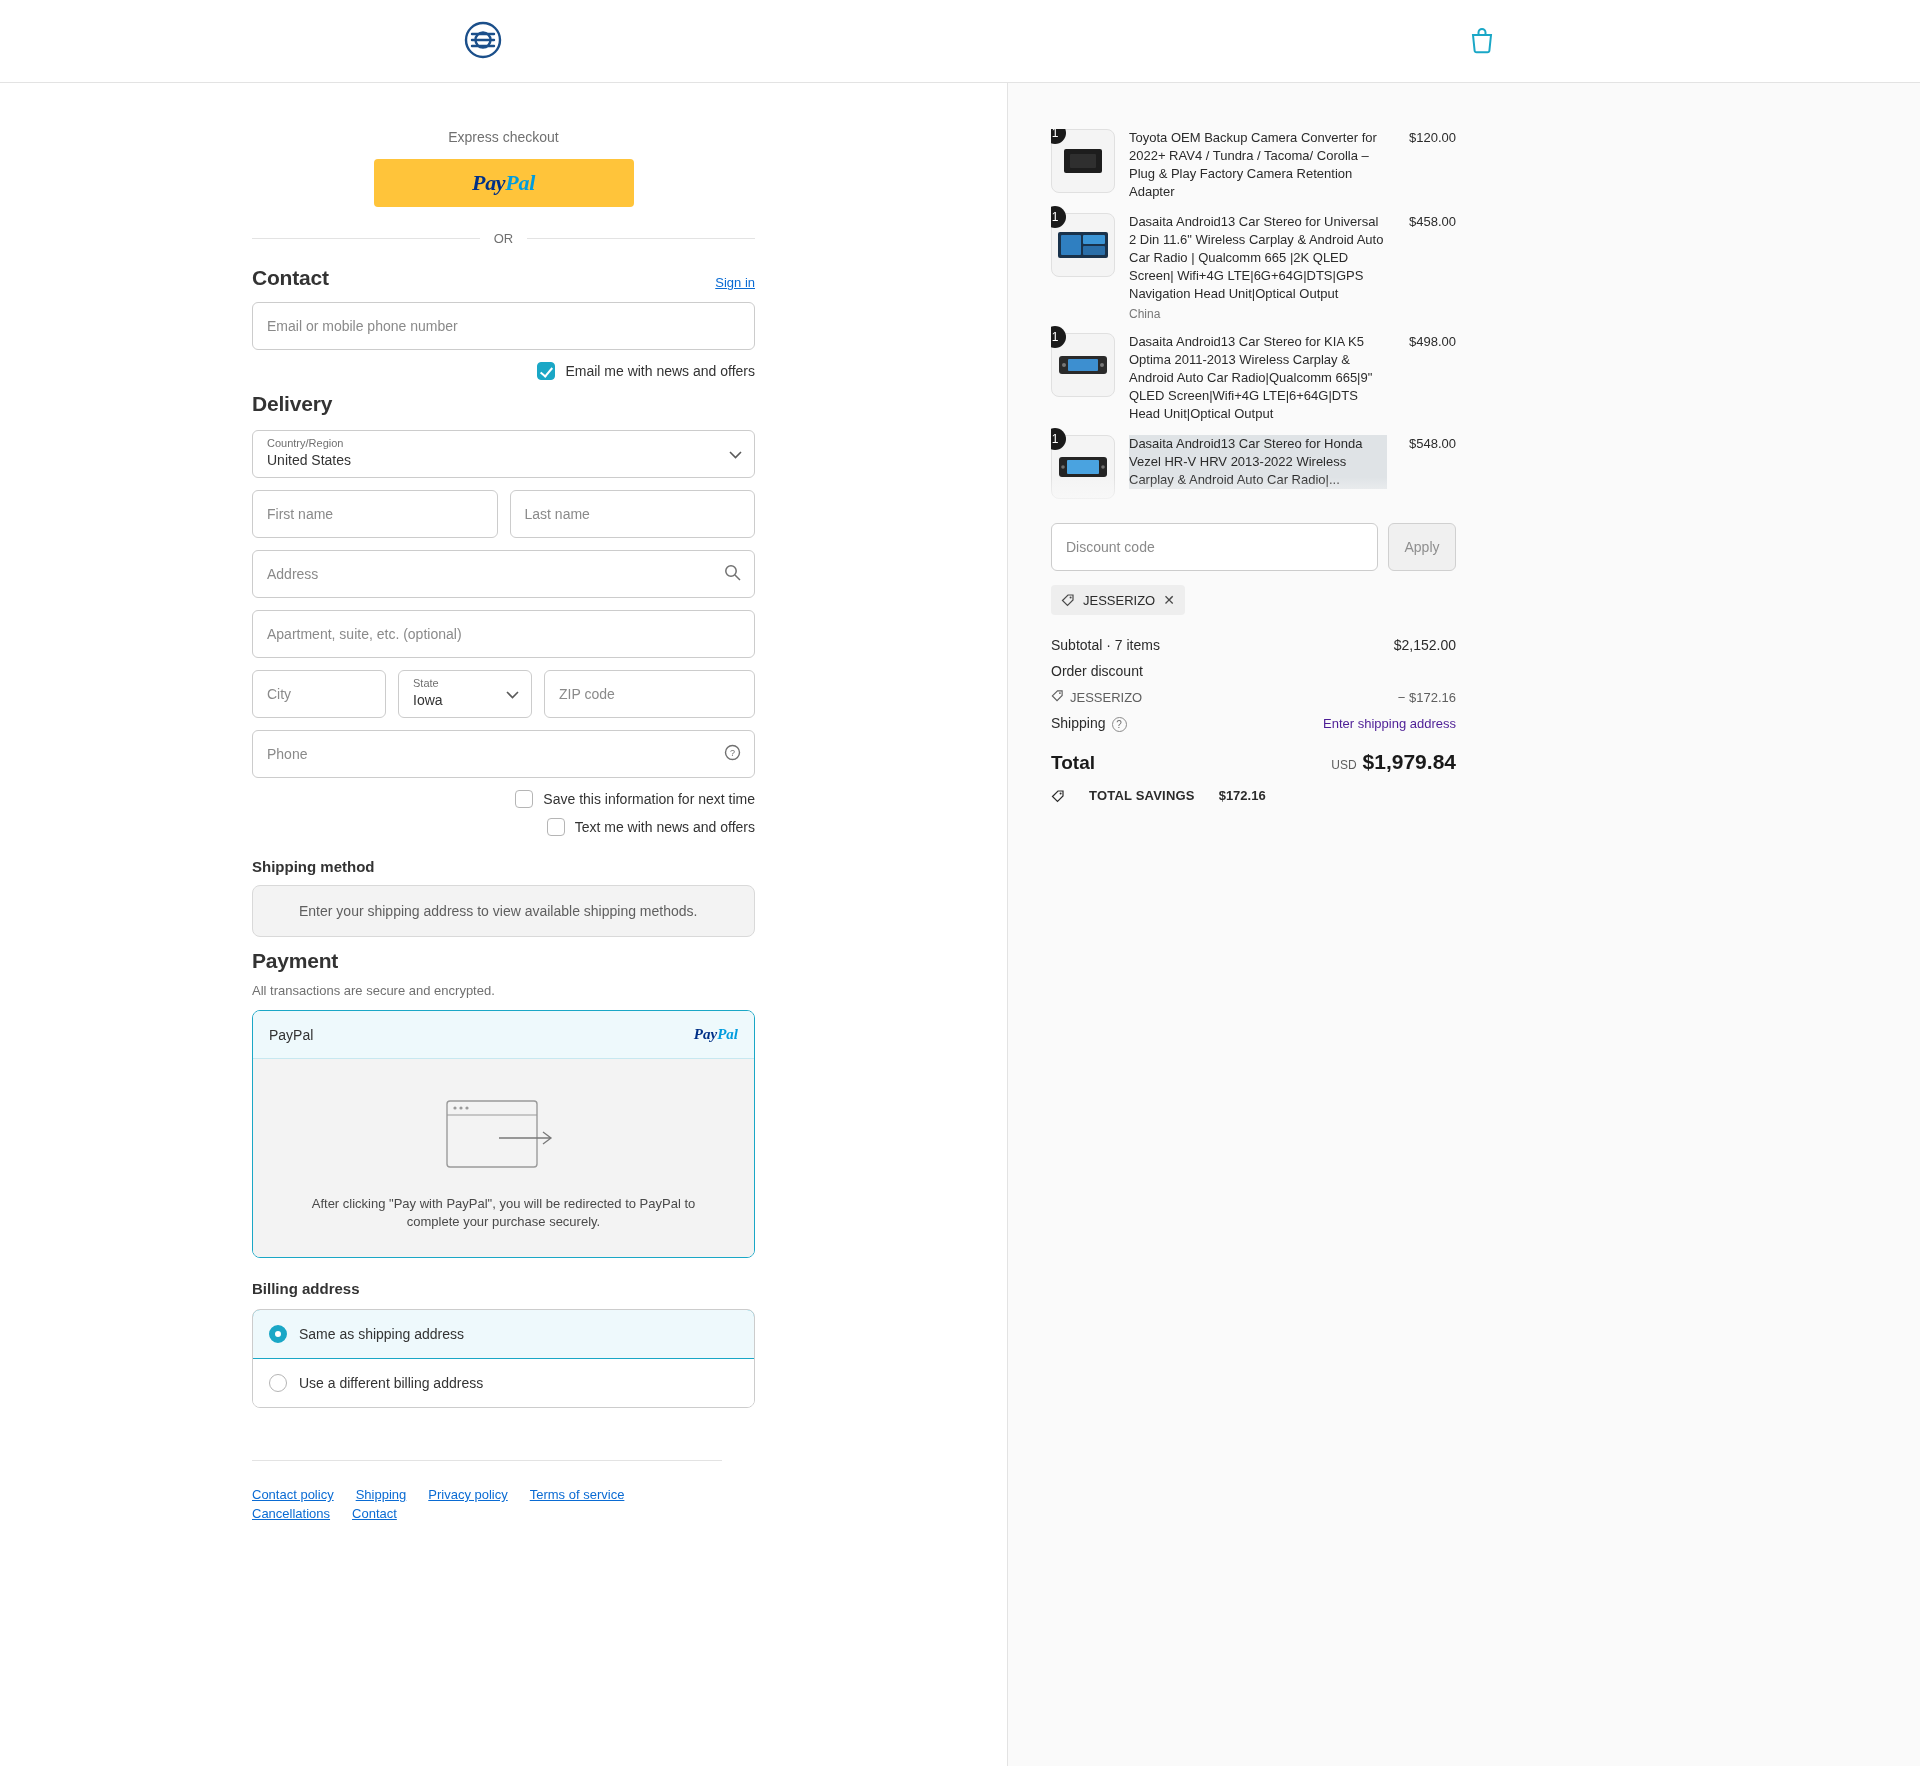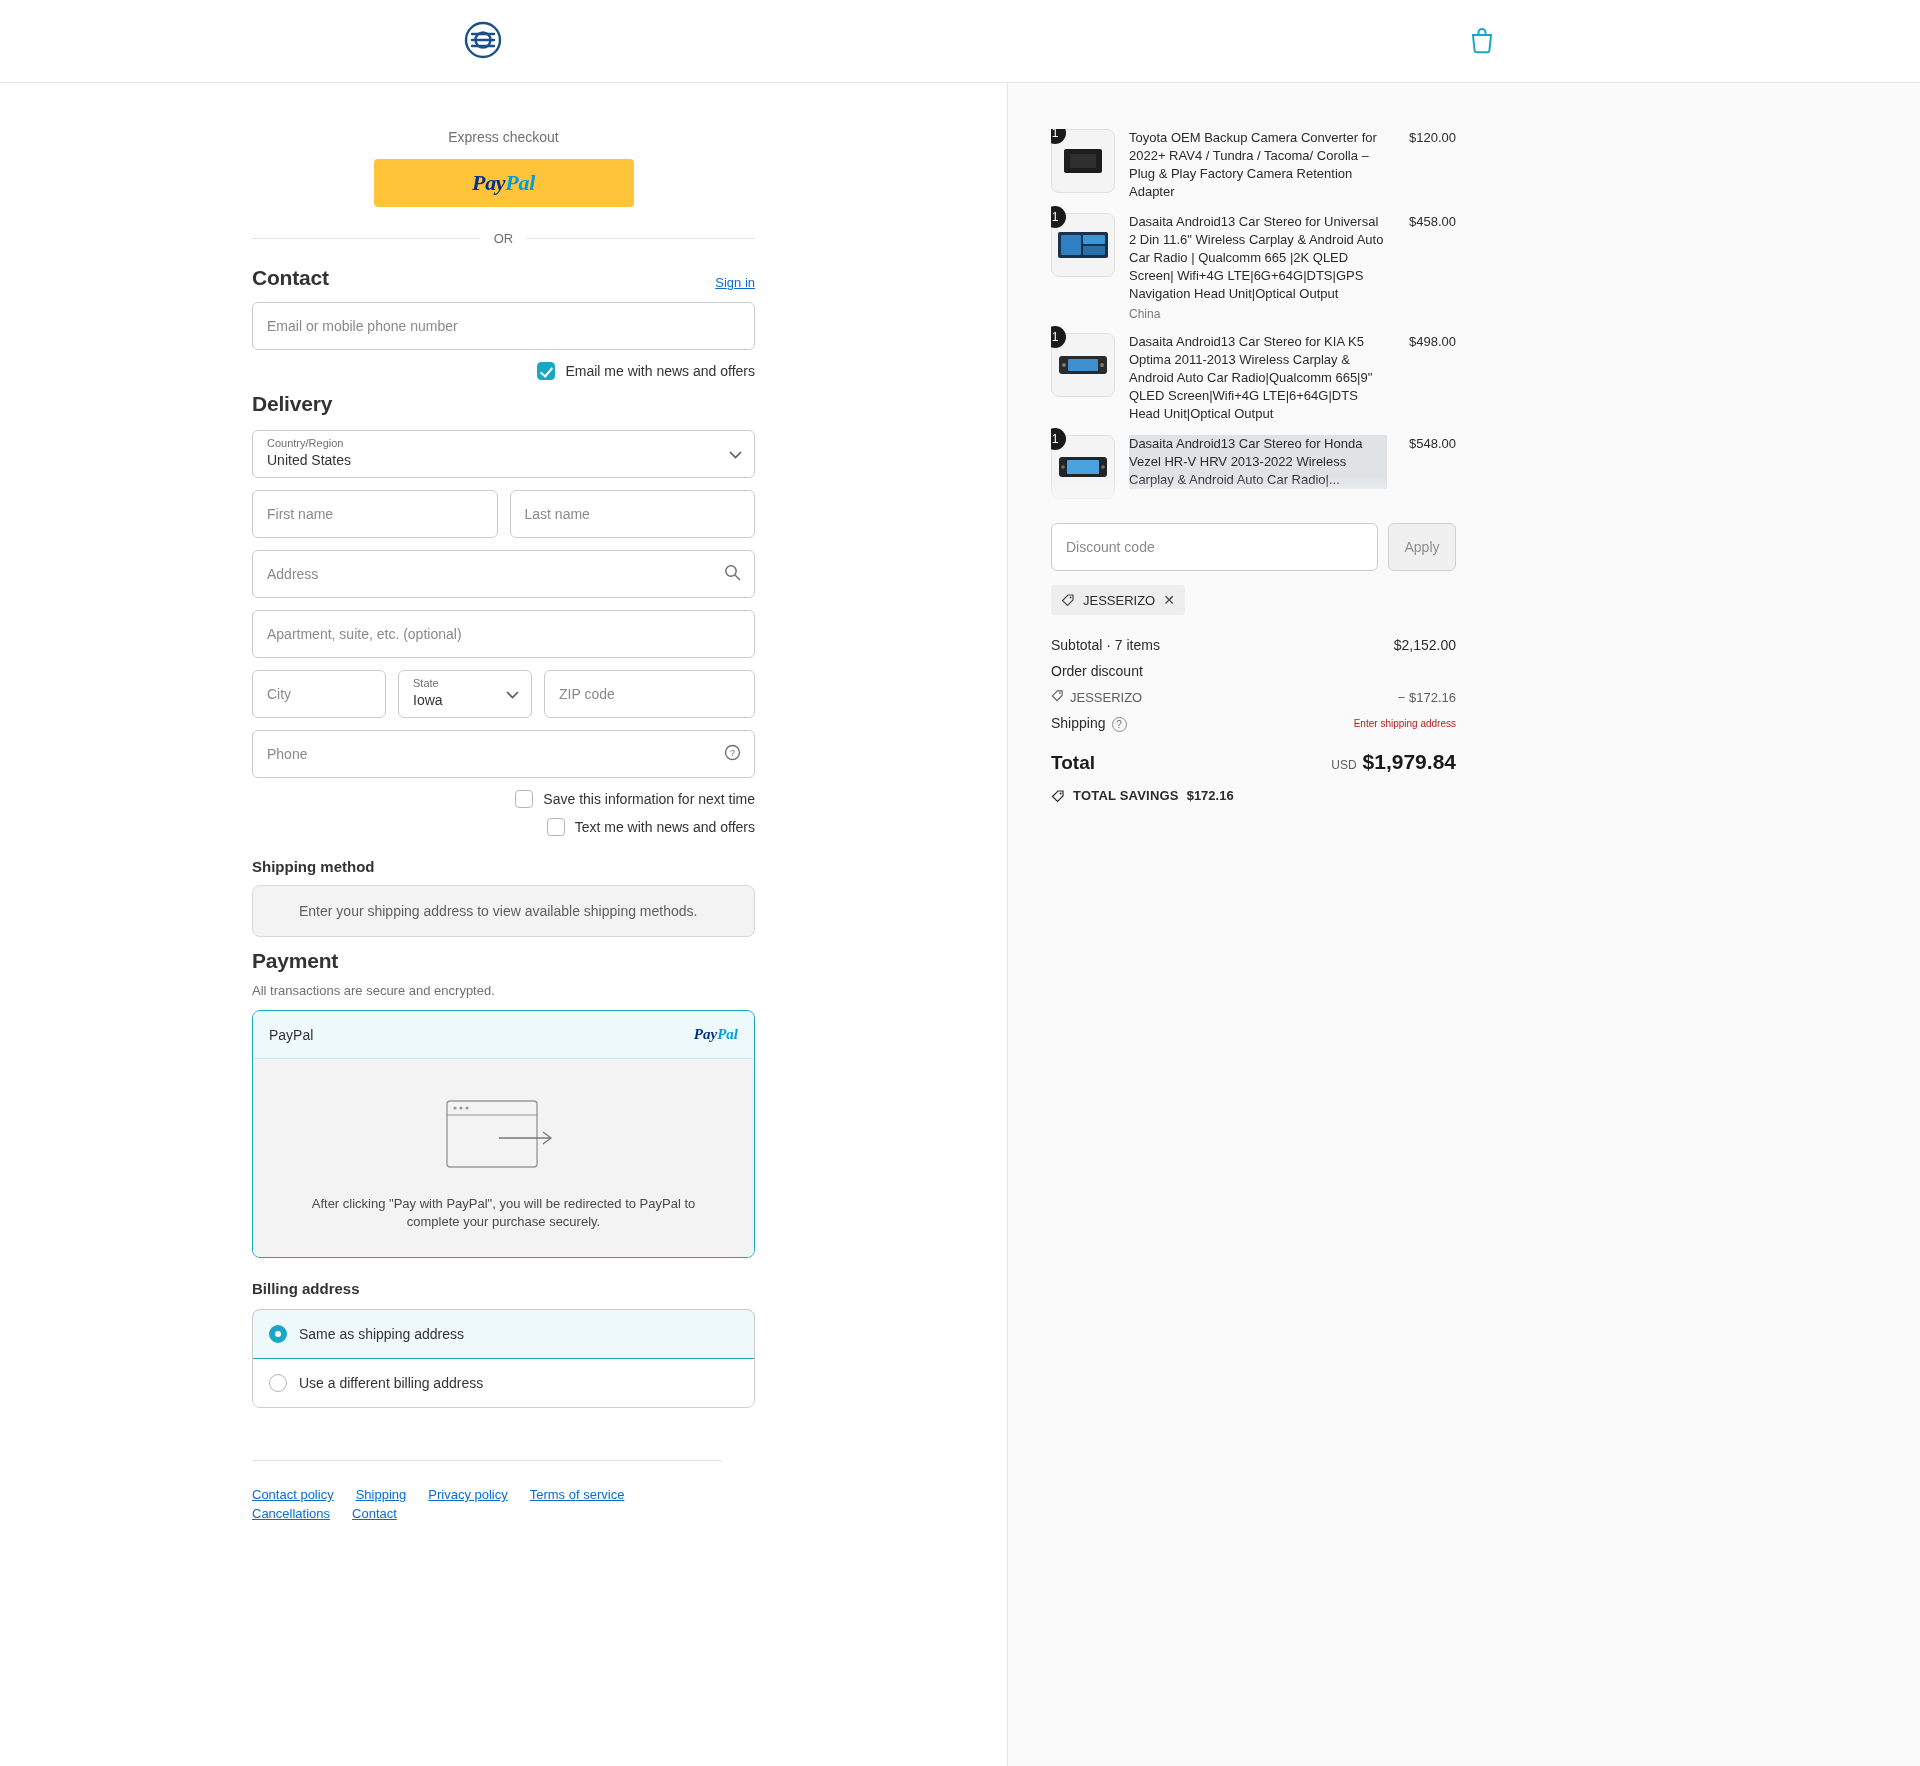--- a/index.html
+++ b/index.html
@@ -424,21 +424,21 @@
 
   .totals { margin-top: 22px; }
   .t-row {
     display:flex;
     justify-content:space-between;
     align-items:center;
     font-size:14px;
     color:#2b2b2b;
     margin-bottom: 10px;
   }
-  .t-muted { color:#b91c1c; font-size:10px; }
+  .t-muted { color:#4c1d95; font-size:13px; }
   .discount-line {
     display:flex;
     justify-content:space-between;
     align-items:center;
     font-size:13px;
     color:#5e5e5e;
     margin-bottom: 10px;
   }
   .tag-ic { margin-right:6px; }
   .total-row {
@@ -446,21 +446,21 @@
     justify-content:space-between;
     align-items:baseline;
     margin-top: 18px;
   }
   .total-label { font-size:19px; font-weight:700; color:#1a1a1a; }
   .total-cur { font-size:12px; color:#5e5e5e; margin-right:6px; }
   .total-val { font-size:21px; font-weight:700; color:#1a1a1a; }
   .savings {
     display:flex;
     align-items:center;
-    gap:8px;
+    gap:24px;
     margin-top: 14px;
     font-size:13px;
     color:#2b2b2b;
   }
   .savings .sv-label { font-weight:600; letter-spacing:.2px; }
   .savings .sv-amount { font-weight:700; }
   .help-ic {
     display:inline-flex;
     align-items:center;
     justify-content:center;

